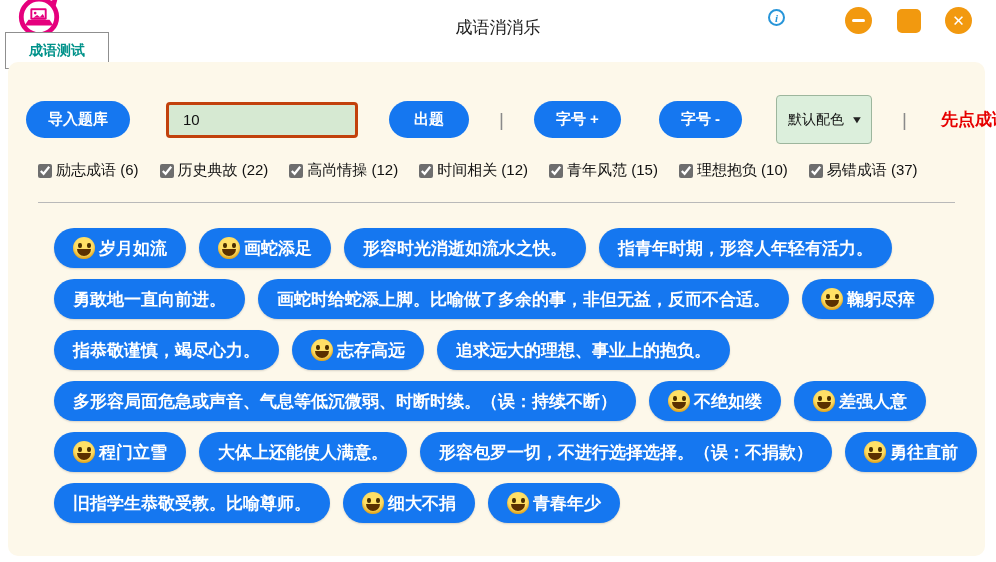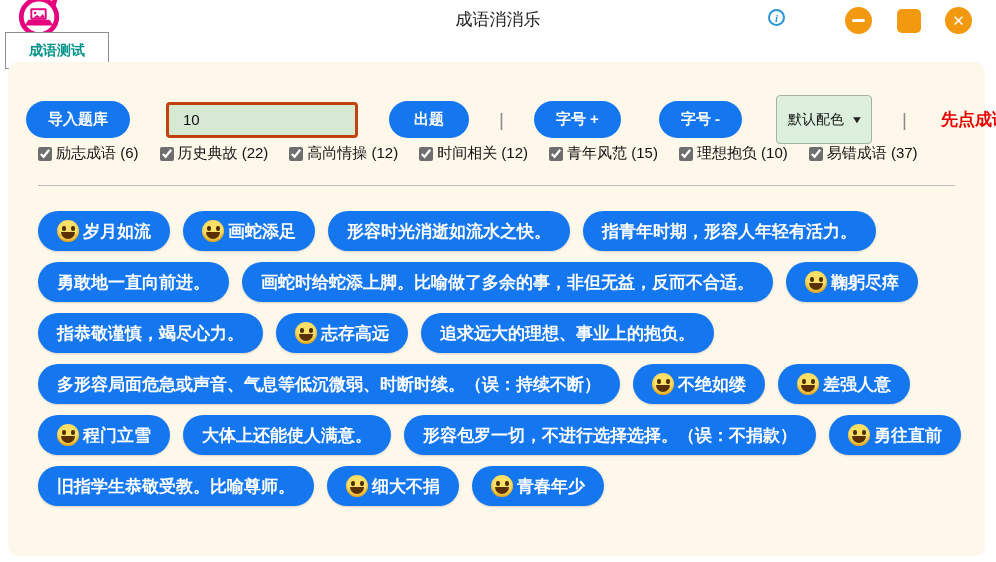--- a/index.html
+++ b/index.html
@@ -6,21 +6,21 @@
   html,body { width:996px; height:562px; background:#ffffff; overflow:hidden;
               font-family:"Liberation Sans","DejaVu Sans",sans-serif; }
   .page { position:relative; width:996px; height:562px; background:#fff; }
 
   
   .header { position:absolute; left:0; top:0; width:996px; height:62px; background:#fff; }
   .logo { position:absolute; left:16px; top:-9px; width:46px; height:46px; }
   .app-tab { position:absolute; left:5px; top:32px; width:104px; height:37px;
              background:#fff; border:1px solid #8f8f8f; display:flex; align-items:center;
              justify-content:center; font-size:14px; font-weight:bold; color:#00928a; cursor:pointer; }
-  .app-title { position:absolute; left:0; top:8px; width:996px; text-align:center;
+  .app-title { position:absolute; left:0; top:16px; width:996px; text-align:center;
                font-size:17px; color:#1a1a1a; }
   .info-btn { position:absolute; left:768px; top:9px; width:17px; height:17px; border-radius:50%;
               border:2px solid #2795d9; color:#2795d9; font-size:11px; font-weight:bold;
               display:flex; align-items:center; justify-content:center; cursor:pointer;
               font-family:"Liberation Serif",serif; font-style:italic; }
   .win-btn { position:absolute; top:7px; cursor:pointer; }
   .wb-circle { width:27px; height:27px; border-radius:50%; background:#f2990f; color:#fff;
                display:flex; align-items:center; justify-content:center; font-size:15px; font-weight:bold; }
   .wb-min { left:845px; }
   .wb-min .bar { width:13px; height:3px; background:#fff; border-radius:2px; }
@@ -44,30 +44,30 @@
   .btn-fp { margin-left:0; }
   .btn-fm { margin-left:20px; }
   .scheme-select { margin-left:16px; width:96px; height:49px; background:#dcefdc;
                    border:1px solid #9db69d; border-radius:4px; display:flex; align-items:center;
                    justify-content:space-between; padding:0 9px 0 11px; font-size:14px; color:#111;
                    cursor:pointer; flex:none; }
   .chev { font-size:10px; color:#222; transform:scaleX(1.3); }
   .hint { color:#e60000; font-size:17px; font-weight:bold; margin-left:4px; white-space:nowrap; }
 
   
-  .filter-row { display:flex; align-items:center; gap:21px; padding-left:30px; 
+  .filter-row { display:flex; align-items:center; gap:21px; padding-left:30px; margin-top:17px;
                 font-size:15px; color:#111; }
   .filter { display:flex; align-items:center; gap:4px; cursor:pointer; white-space:nowrap; }
   .filter input { width:14px; height:14px; accent-color:#6e6e6e; }
 
   .divider { border:none; border-top:1px solid #b9b9b9; margin:22px 30px 0 30px; }
 
   
   .board { margin-top:25px; }
-  .tile-row { display:flex; gap:13px; padding-left:30px; margin-bottom:11px;border-radius:13px; }
+  .tile-row { display:flex; gap:13px; padding-left:46px; margin-bottom:11px;border-radius:13px; }
   .tile { background:#1577f0; color:#fff; border-radius:20px; height:40px;
           display:flex; align-items:center; padding:0 19px; font-size:17px; font-weight:bold;
           cursor:pointer; white-space:nowrap; flex:none;
           box-shadow:0 1px 2px rgba(0,0,0,0.15); }
   .emoji { width:22px; height:22px; border-radius:50%; flex:none; position:relative; margin-right:4px;
            background:radial-gradient(circle at 50% 35%, #ffe066 55%, #f5b400);
            box-shadow:inset 0 -2px 3px rgba(190,110,0,.45); }
   .emoji::before { content:""; position:absolute; top:6px; left:5px; width:3.5px; height:4.5px;
                    border-radius:50%; background:#4a2f00; box-shadow:9px 0 0 #4a2f00; }
   .emoji::after { content:""; position:absolute; left:4px; top:11.5px; width:14px; height:7px;

